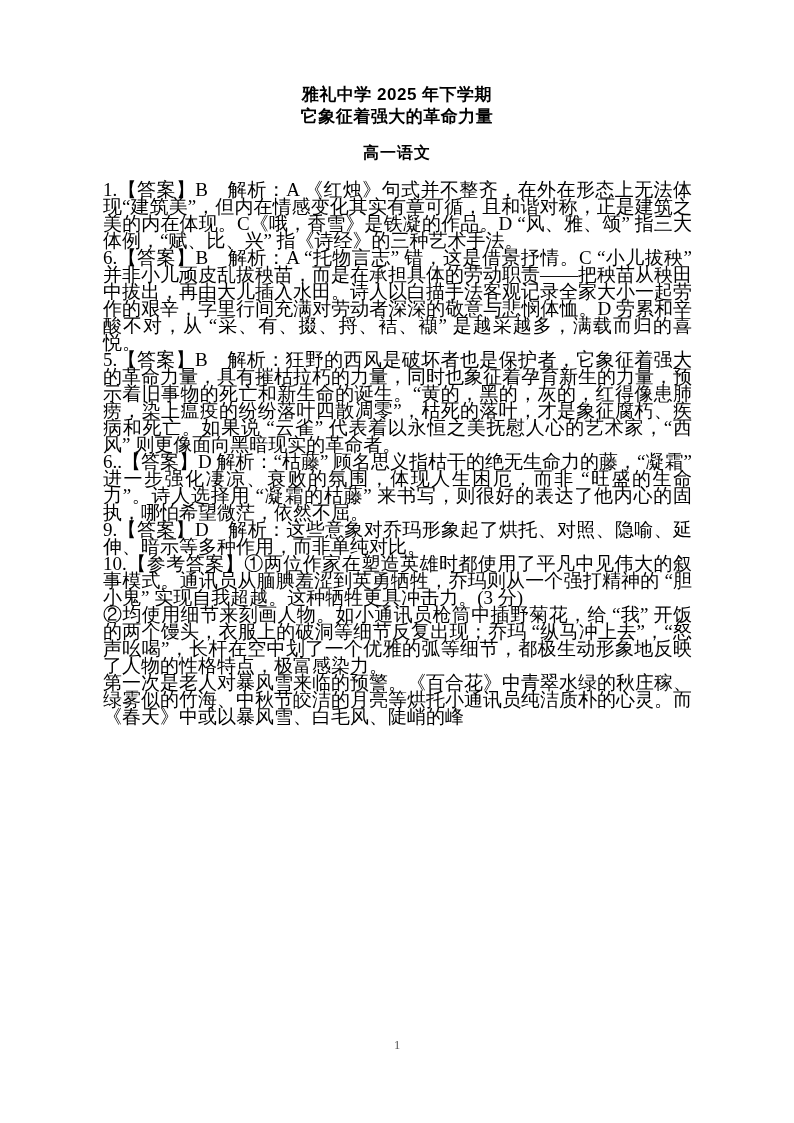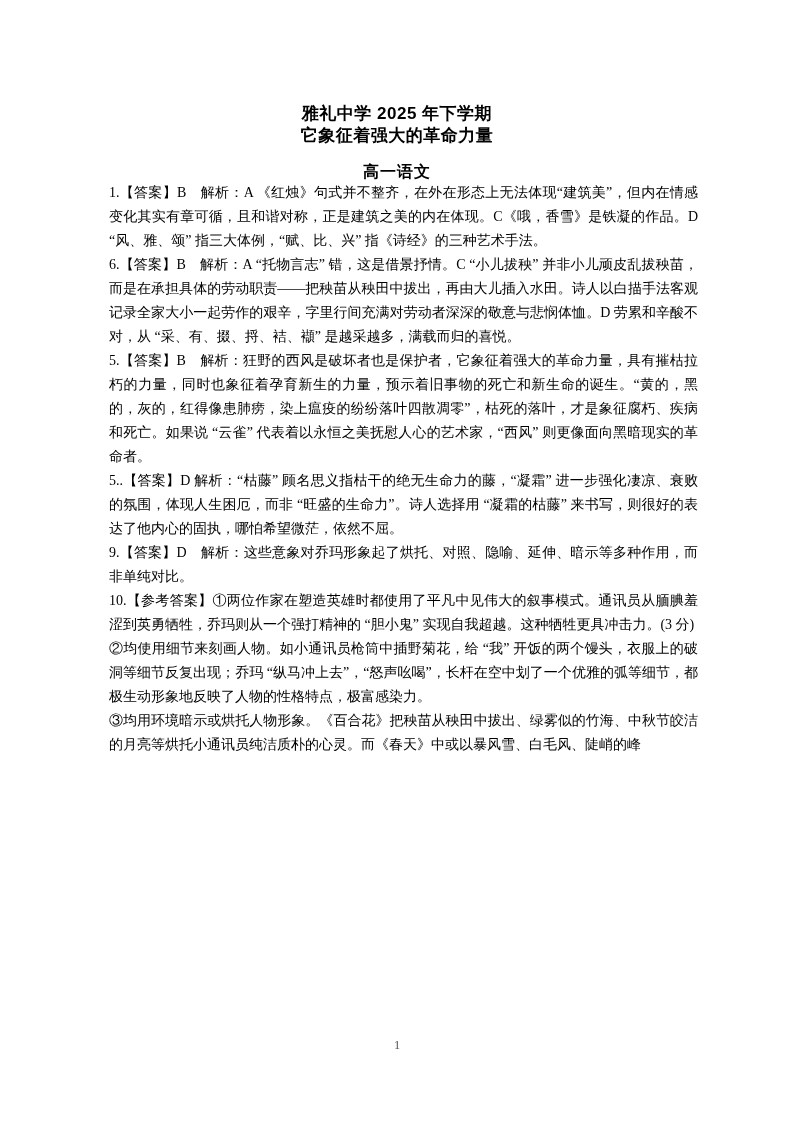--- a/index.html
+++ b/index.html
@@ -11,21 +11,21 @@
     position: relative;
     width: 794px;
     height: 1123px;
     background: #ffffff;
     color: #000000;
     font-family: "Liberation Serif", "DejaVu Serif", serif;
     overflow: hidden;
   }
   .header {
     position: absolute;
-    top: 103px;
+    top: 84px;
     left: 0;
     width: 100%;
     text-align: center;
   }
   .title-line {
     font-family: "Liberation Sans", "DejaVu Sans", sans-serif;
     font-weight: 900;
     font-size: 17px;
     line-height: 22px;
     letter-spacing: 0.5px;
@@ -36,25 +36,24 @@
     font-weight: bold;
     font-size: 16px;
     line-height: 30px;
     letter-spacing: 1px;
   }
   .answers {
     position: absolute;
     left: 103px;
     top: 181px;
     width: 589px;
-    font-size: 14px;
-    line-height: 24px;
+    font-size: 19px;
+    line-height: 17px;
     text-align: justify;
     text-justify: inter-ideograph;
-    margin-left: 6px;
   }
   .answers p {
     margin: 0;
     padding: 0;
   }
   .footer {
     position: absolute;
     top: 1038px;
     left: 0;
     width: 100%;
@@ -72,24 +71,24 @@
   <div class="header">
     <div class="title-line">雅礼中学 2025 年下学期</div>
     <div class="title-line">它象征着强大的革命力量</div>
     <div class="subject-title">高一语文</div>
   </div>
 
   <div class="answers">
     <p>1.【答案】B　解析：A 《红烛》句式并不整齐，在外在形态上无法体现“建筑美”，但内在情感变化其实有章可循，且和谐对称，正是建筑之美的内在体现。C《哦，香雪》是铁凝的作品。D “风、雅、颂” 指三大体例，“赋、比、兴” 指《诗经》的三种艺术手法。</p>
     <p>6.【答案】B　解析：A “托物言志” 错，这是借景抒情。C “小儿拔秧” 并非小儿顽皮乱拔秧苗，而是在承担具体的劳动职责——把秧苗从秧田中拔出，再由大儿插入水田。诗人以白描手法客观记录全家大小一起劳作的艰辛，字里行间充满对劳动者深深的敬意与悲悯体恤。D 劳累和辛酸不对，从 “采、有、掇、捋、袺、襭” 是越采越多，满载而归的喜悦。</p>
     <p>5.【答案】B　解析：狂野的西风是破坏者也是保护者，它象征着强大的革命力量，具有摧枯拉朽的力量，同时也象征着孕育新生的力量，预示着旧事物的死亡和新生命的诞生。“黄的，黑的，灰的，红得像患肺痨，染上瘟疫的纷纷落叶四散凋零”，枯死的落叶，才是象征腐朽、疾病和死亡。如果说 “云雀” 代表着以永恒之美抚慰人心的艺术家，“西风” 则更像面向黑暗现实的革命者。</p>
-    <p>5..【答案】D 解析：“枯藤” 顾名思义指枯干的绝无生命力的藤，“凝霜” 进一步强化凄凉、衰败的氛围，体现人生困厄，而非 “旺盛的生命力”。诗人选择用 “凝霜的枯藤” 来书写，则很好的表达了他内心的固执，哪怕希望微茫，依然不屈。</p>
+    <p>6..【答案】D 解析：“枯藤” 顾名思义指枯干的绝无生命力的藤，“凝霜” 进一步强化凄凉、衰败的氛围，体现人生困厄，而非 “旺盛的生命力”。诗人选择用 “凝霜的枯藤” 来书写，则很好的表达了他内心的固执，哪怕希望微茫，依然不屈。</p>
     <p>9.【答案】D　解析：这些意象对乔玛形象起了烘托、对照、隐喻、延伸、暗示等多种作用，而非单纯对比。</p>
     <p>10.【参考答案】①两位作家在塑造英雄时都使用了平凡中见伟大的叙事模式。通讯员从腼腆羞涩到英勇牺牲，乔玛则从一个强打精神的 “胆小鬼” 实现自我超越。这种牺牲更具冲击力。(3 分)</p>
     <p>②均使用细节来刻画人物。如小通讯员枪筒中插野菊花，给 “我” 开饭的两个馒头，衣服上的破洞等细节反复出现；乔玛 “纵马冲上去”，“怒声吆喝”，长杆在空中划了一个优雅的弧等细节，都极生动形象地反映了人物的性格特点，极富感染力。</p>
-    <p>③均用环境暗示或烘托人物形象。《百合花》把秧苗从秧田中拔出、绿雾似的竹海、中秋节皎洁的月亮等烘托小通讯员纯洁质朴的心灵。而《春天》中或以暴风雪、白毛风、陡峭的峰</p>
+    <p>第一次是老人对暴风雪来临的预警。《百合花》中青翠水绿的秋庄稼、绿雾似的竹海、中秋节皎洁的月亮等烘托小通讯员纯洁质朴的心灵。而《春天》中或以暴风雪、白毛风、陡峭的峰</p>
   </div>
 
   <div class="footer">
     <span>1</span>
   </div>
 
 </div>
 
 </body></html>

